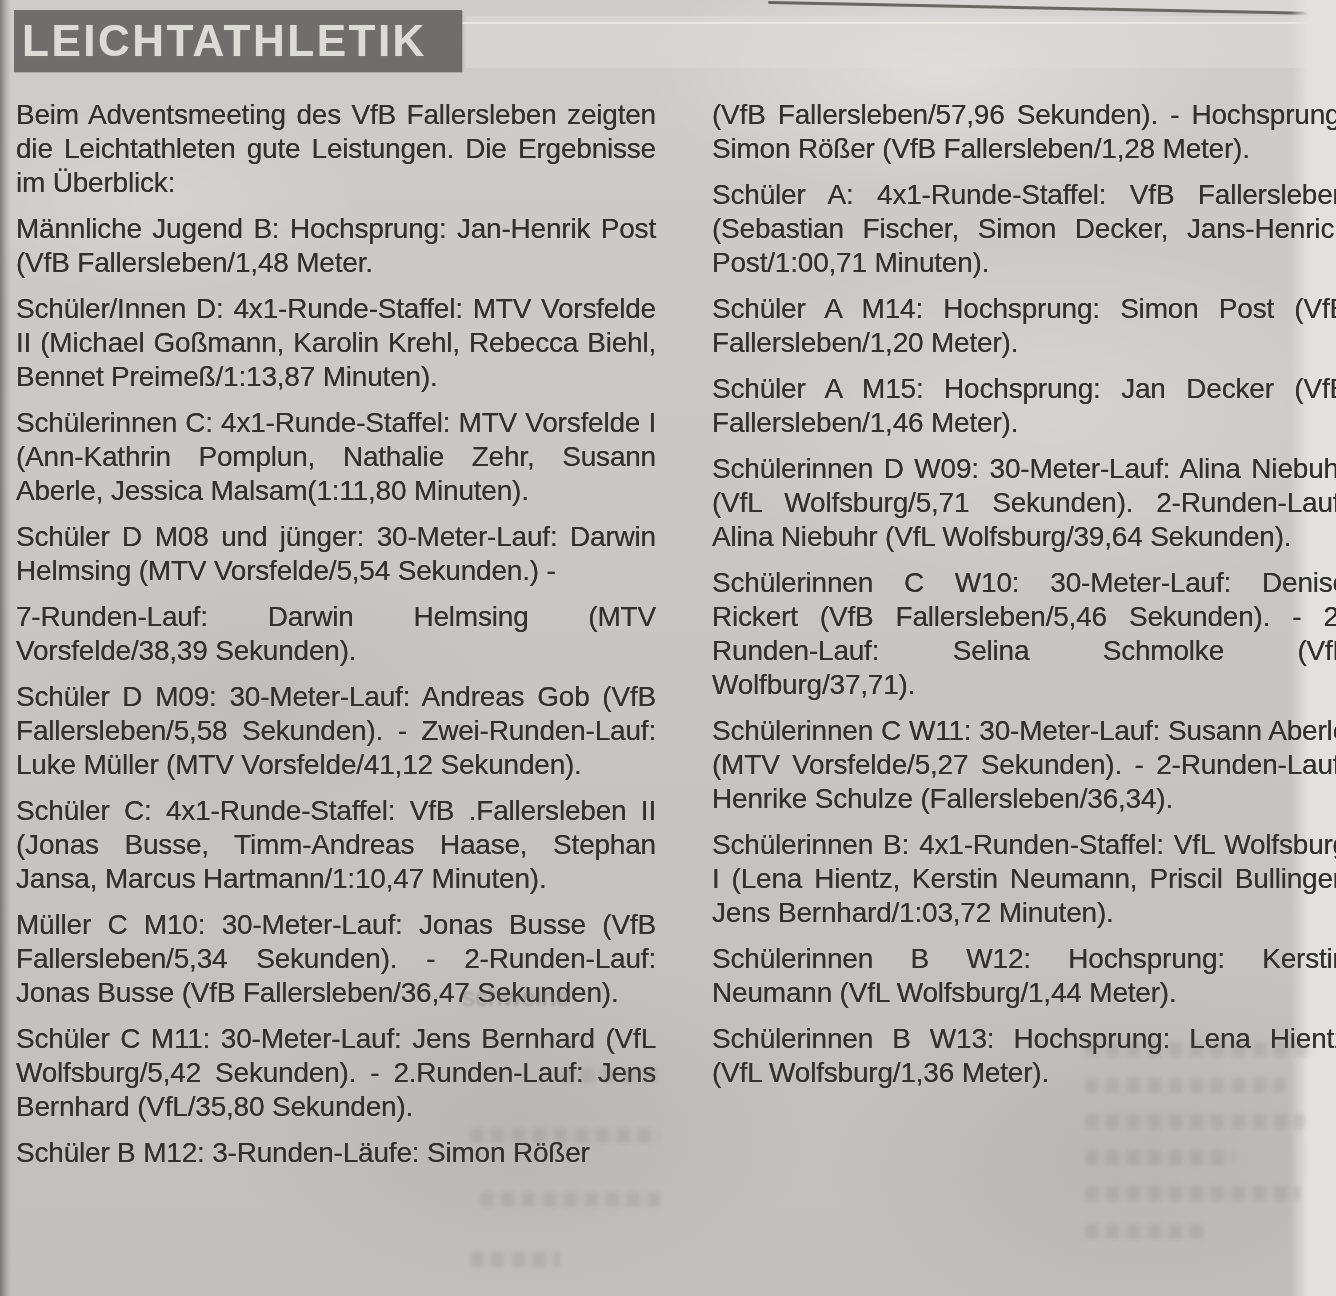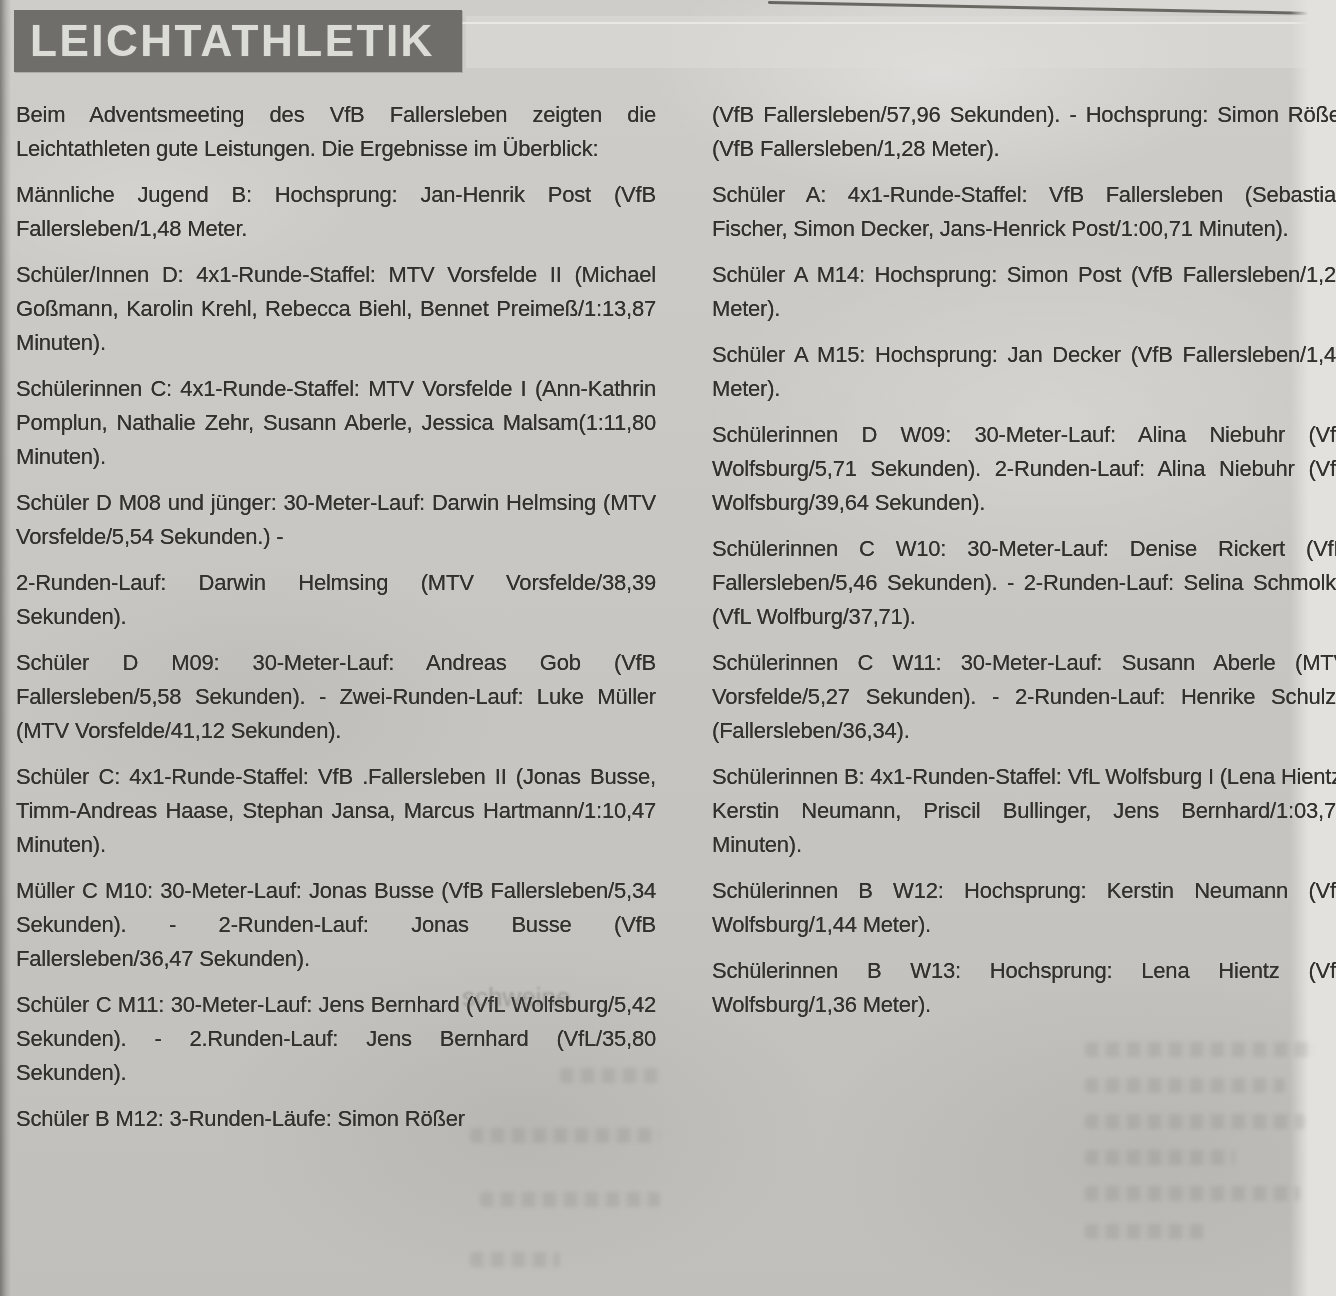--- a/index.html
+++ b/index.html
@@ -46,26 +46,26 @@
     background:#55534e;transform:rotate(1.15deg);transform-origin:left top;
     border-radius:2px;opacity:.85;
   }
   .section-header{
     position:absolute;left:14px;top:10px;width:448px;height:62px;
     background:#6f6e6b;display:flex;align-items:center;
     box-shadow:1px 1px 0 rgba(0,0,0,.15);
   }
   .section-header span{
     color:#dcdcd7;font-weight:bold;font-size:44px;letter-spacing:2.5px;
-    padding-left:16px;white-space:nowrap;
+    padding-left:8px;white-space:nowrap;
     text-shadow:0 0 1px rgba(255,255,255,.4);
   }
   .col{
     position:absolute;top:98px;
-    color:#33312d;font-size:22px;line-height:34px;text-align:justify;
+    color:#33312d;font-size:28px;line-height:34px;text-align:justify;
     text-shadow:0 0 .5px rgba(45,43,40,.85);
     letter-spacing:-.2px;
   }
   .col-left{left:16px;width:640px;}
   .col-right{left:692px;width:636px;margin-left:20px;}
   .entry{margin:0 0 12px 0;}
   .entry b{font-weight:normal;}
   
   .ghost-word{
     position:absolute;color:rgba(104,102,96,.38);font-size:26px;
@@ -97,21 +97,21 @@
 
   <p class="entry"><b>Männliche Jugend B: </b><span>Hochsprung: Jan-Henrik Post (VfB Fallersleben/1,48 Meter.</span></p>
 
   <p class="entry"><b>Schüler/Innen D: </b><span>4x1-Runde-Staffel: MTV Vorsfelde II (Michael Goßmann, Karolin Krehl, Rebecca Biehl, Bennet Preimeß/1:13,87 Minuten).</span></p>
 
   <p class="entry"><b>Schülerinnen C: </b><span>4x1-Runde-Staffel: MTV Vorsfelde I (Ann-Kathrin Pomplun, Nathalie Zehr, Susann Aberle, Jessica Malsam(1:11,80 Minuten).</span></p>
 
 
   <p class="entry"><b>Schüler D M08 und jünger: </b><span>30-Meter-Lauf: Darwin Helmsing (MTV Vorsfelde/5,54 Sekunden.) -</span></p>
 
-  <p class="entry"><b></b><span>2-Runden-Lauf: Darwin Helmsing (MTV Vorsfelde/38,39 Sekunden).</span></p>
+  <p class="entry"><b></b><span>7-Runden-Lauf: Darwin Helmsing (MTV Vorsfelde/38,39 Sekunden).</span></p>
 
   <p class="entry"><b>Schüler D M09: </b><span>30-Meter-Lauf: Andreas Gob (VfB Fallersleben/5,58 Sekunden). - Zwei-Runden-Lauf: Luke Müller (MTV Vorsfelde/41,12 Sekunden).</span></p>
 
   <p class="entry"><b>Schüler C: </b><span>4x1-Runde-Staffel: VfB .Fallersleben II (Jonas Busse, Timm-Andreas Haase, Stephan Jansa, Marcus Hartmann/1:10,47 Minuten).</span></p>
 
   <p class="entry"><b>Müller C M10: </b><span>30-Meter-Lauf: Jonas Busse (VfB Fallersleben/5,34 Sekunden). - 2-Runden-Lauf: Jonas Busse (VfB Fallersleben/36,47 Sekunden).</span></p>
 
   <p class="entry"><b>Schüler C M11: </b><span>30-Meter-Lauf: Jens Bernhard (VfL Wolfsburg/5,42 Sekunden). - 2.Runden-Lauf: Jens Bernhard (VfL/35,80 Sekunden).</span></p>
 
   <p class="entry"><b>Schüler B M12: </b><span>3-Runden-Läufe: Simon Rößer</span></p>

